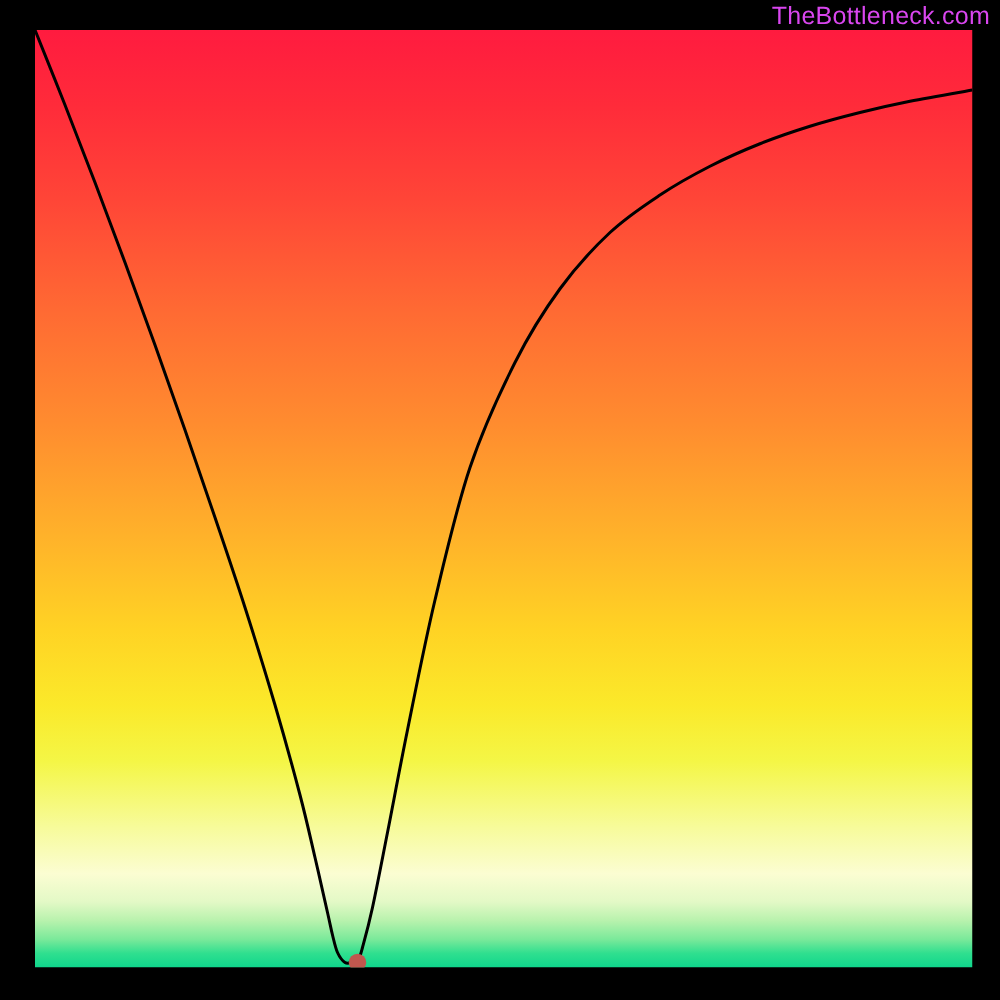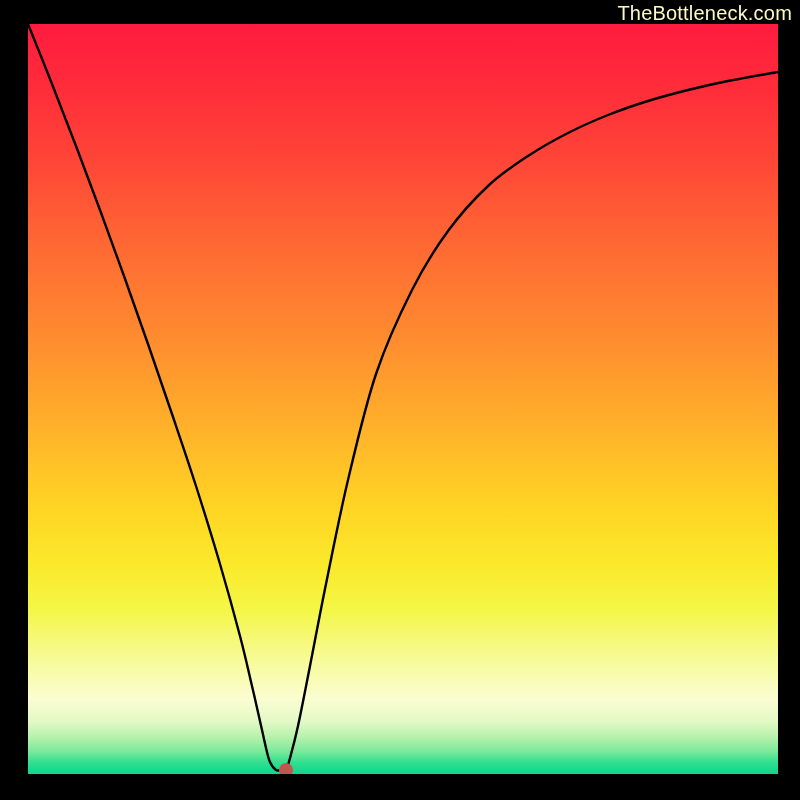--- a/index.html
+++ b/index.html
@@ -13,21 +13,21 @@
   .frame {
     position: relative;
     width: 800px;
     height: 800px;
     background: #000;
   }
   .watermark {
     position: absolute;
     top: 2px;
     right: 8px;
-    color: #fef9c3;
+    color: #d946ef;
     font-size: 20px;
     font-weight: 500;
     letter-spacing: 0.2px;
     z-index: 5;
     text-align: right;
   }
   .plot-area {
     position: absolute;
     left: 28px;
     top: 24px;

